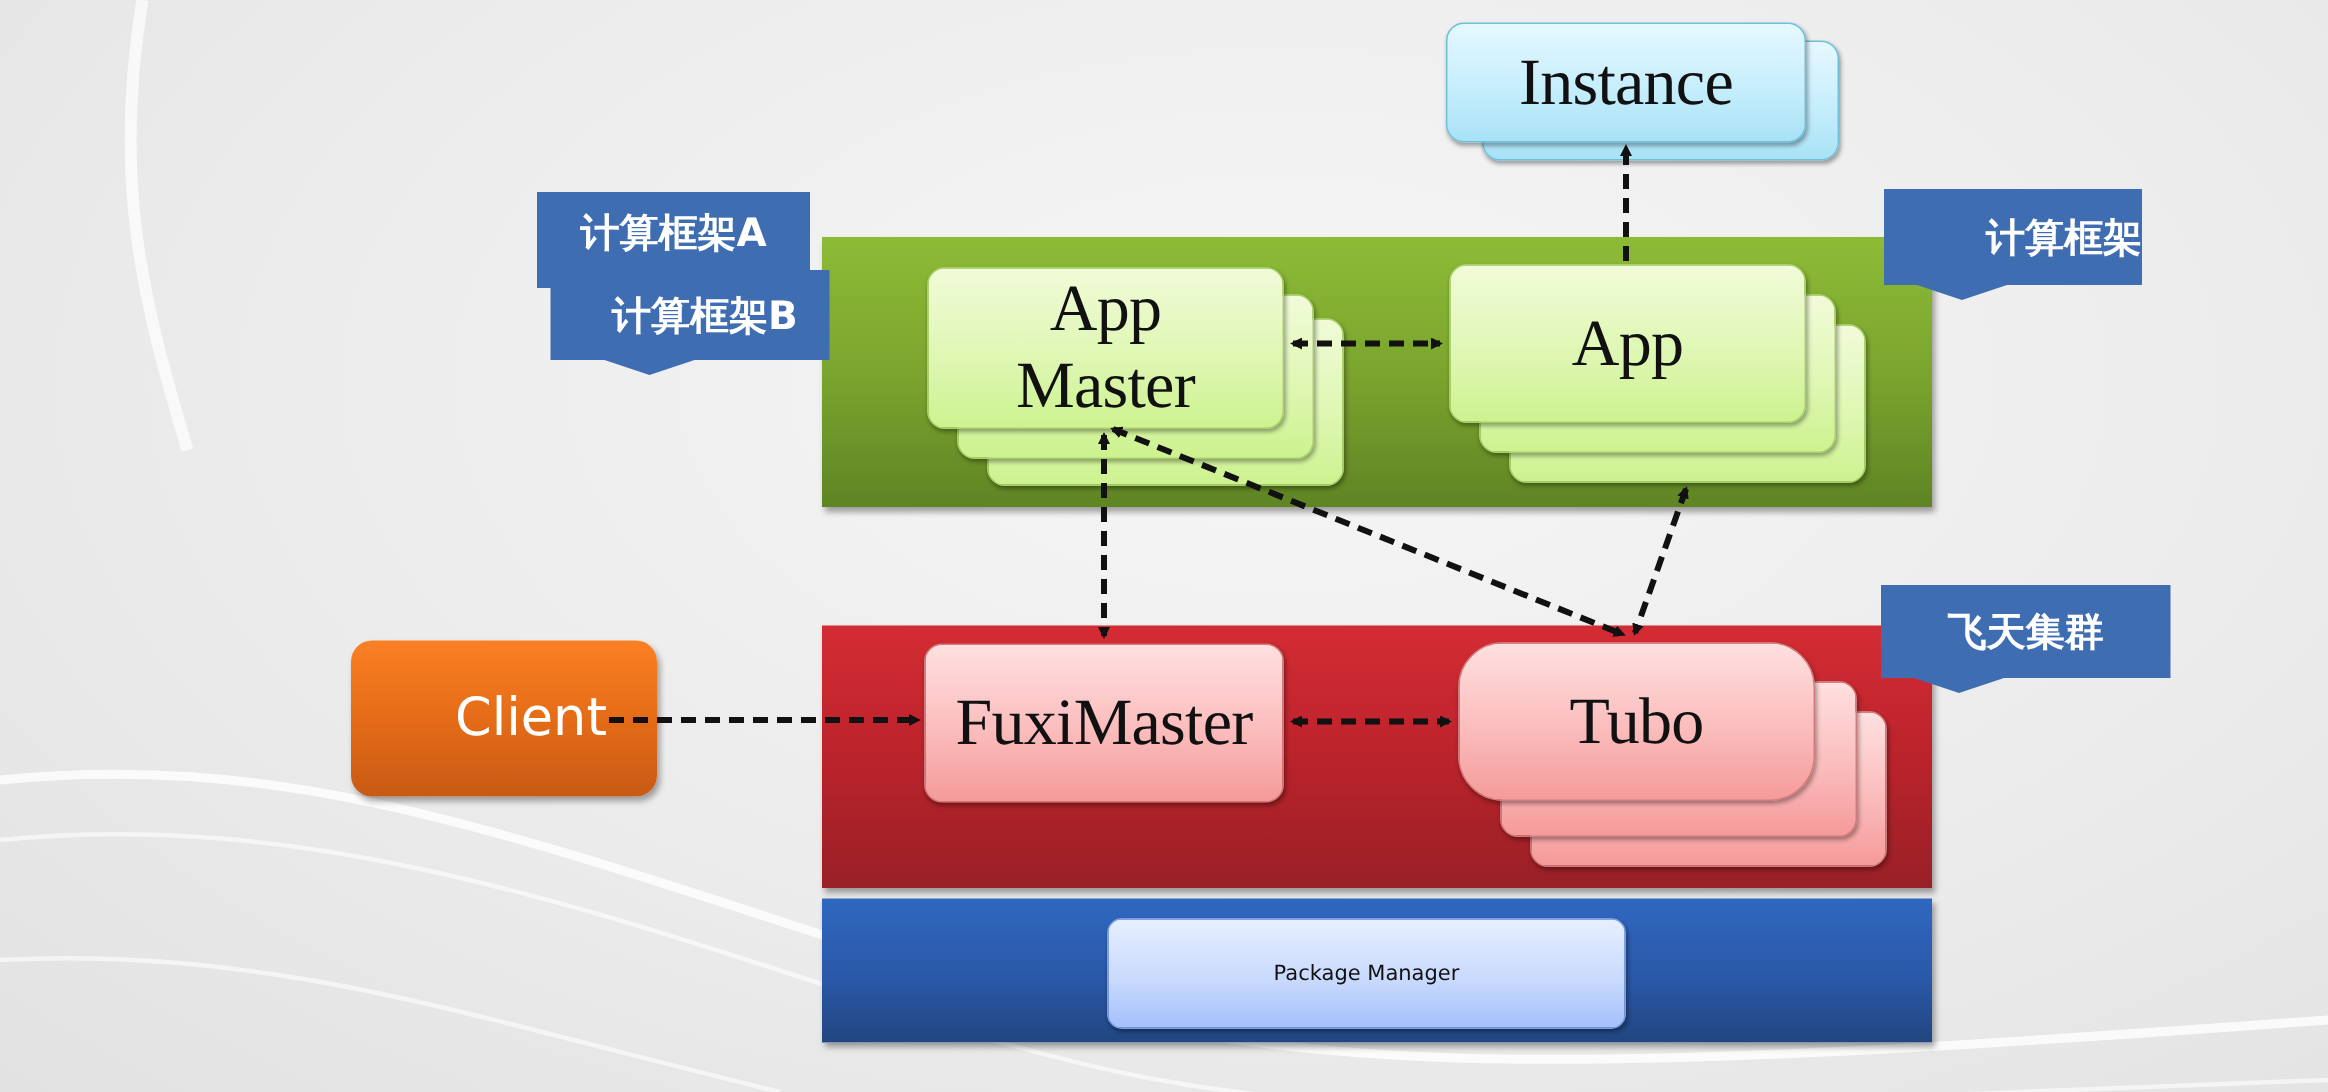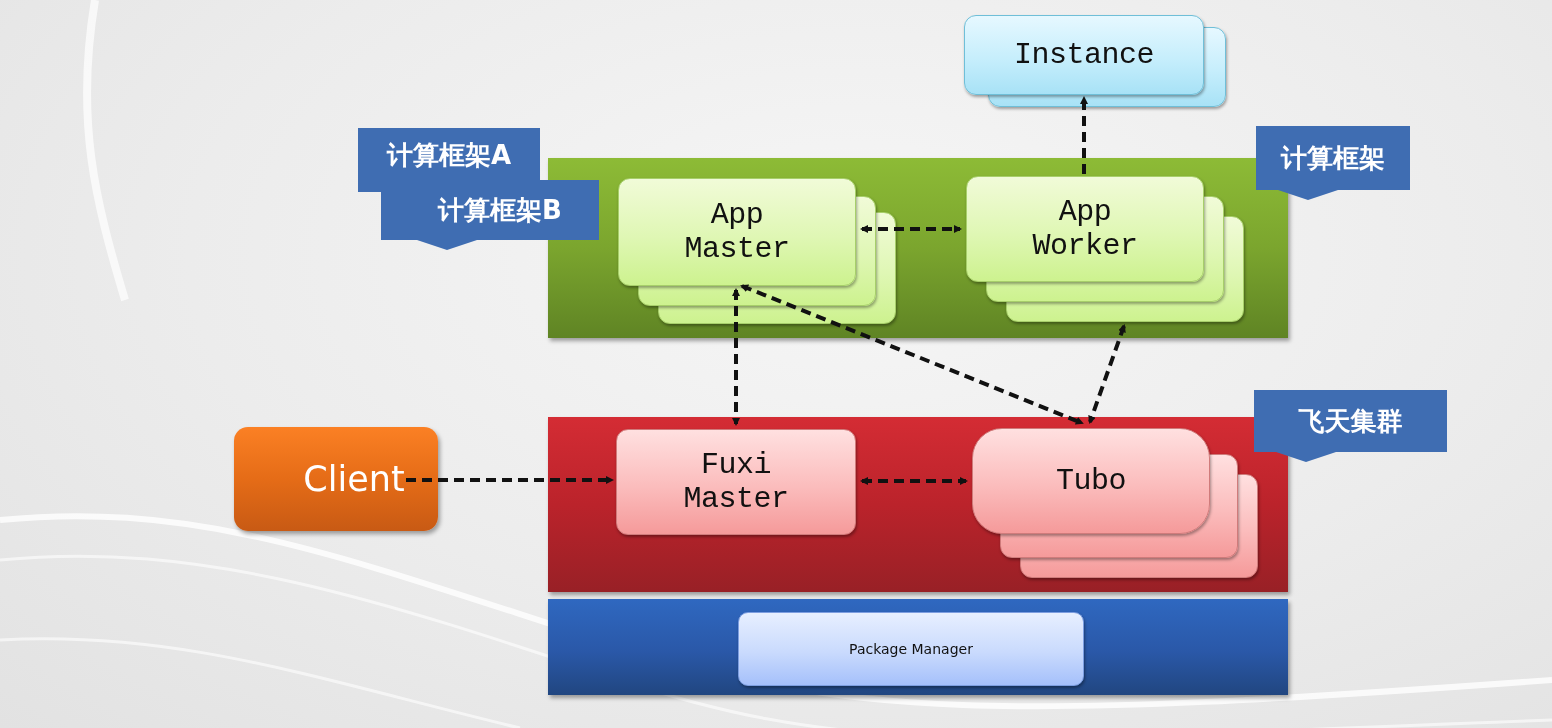--- a/index.html
+++ b/index.html
@@ -15,41 +15,41 @@
   .layer-red { left:548px; top:417px; width:740px; height:175px;
     background: linear-gradient(to bottom, #d42c34 0%, #bb232b 50%, #982026 100%); }
   .layer-blue { left:548px; top:599px; width:740px; height:96px;
     background: linear-gradient(to bottom, #2f68c0 0%, #2a58a8 55%, #214680 100%); }
 
   .node { position:absolute; border-radius:12px; display:flex; align-items:center; justify-content:center;
     text-align:center; color:#111; line-height:1.15; box-shadow: 1px 2px 3px rgba(0,0,0,0.35); }
   .green-node { background: linear-gradient(to bottom, #f1fbd8 0%, #dff7b4 55%, #cdf28f 100%); border:1px solid #a7cf6a; }
   .red-node { background: linear-gradient(to bottom, #ffe0e0 0%, #fbbcbc 55%, #f59a9a 100%); border:1px solid #d07b7b; }
   .cyan-node { background: linear-gradient(to bottom, #e6f8ff 0%, #c6eefc 55%, #a8e2f6 100%); border:1px solid #6fbfd8; }
-  .node-text { font-size:30px; font-family:Liberation Mono, monospace; letter-spacing:-0.5px; }
+  .node-text { font-size:44px; font-family:Liberation Serif, serif; letter-spacing:-0.5px; }
 
   .client { position:absolute; left:234px; top:427px; width:168px; height:104px; border-radius:14px;
     background: linear-gradient(to bottom, #fb8024 0%, #e56c17 50%, #c85a14 100%);
     box-shadow: 2px 3px 4px rgba(0,0,0,0.35); display:flex; align-items:center; justify-content:center;padding-left:36px; }
   .client span { color:#fff; font-size:35px; }
 
   .pkg { position:absolute; left:738px; top:612px; width:344px; height:72px; border-radius:10px;
     background: linear-gradient(to bottom, #e7efff 0%, #c9dafd 55%, #a5c0fb 100%); border:1px solid #7d9ee0;
     display:flex; align-items:center; justify-content:center; box-shadow:1px 2px 3px rgba(0,0,0,0.35); }
   .pkg span { font-size:14px; color:#111; }
 
   .tag { position:absolute; background:#3f6db2; color:#fff; font-weight:bold; font-size:26px;
     display:flex; align-items:center; justify-content:center; }
   .tag::after { content:""; position:absolute; bottom:-10px; border-left:30px solid transparent;
     border-right:30px solid transparent; border-top:10px solid #3f6db2; }
   .tag-a { left:358px; top:128px; width:182px; height:64px; align-items:flex-start; padding-top:10px; box-sizing:border-box; }
   .tag-a::after { display:none; }
-  .tag-b { left:381px; top:180px; width:218px; height:60px; }
+  .tag-b { left:367px; top:180px; width:186px; height:60px; }
   .tag-b::after { left:36px; }
-  .tag-c { left:1256px; top:126px; width:154px; height:64px; }
+  .tag-c { left:1256px; top:126px; width:172px; height:64px;justify-content:flex-end; }
   .tag-c::after { left:22px; }
   .tag-d { left:1254px; top:390px; width:193px; height:62px; }
   .tag-d::after { left:22px; }
 
   svg.arrows { position:absolute; left:0; top:0; width:1552px; height:728px; pointer-events:none; }
 </style>
 </head>
 <body>
 
 <svg class="bg-swoosh" viewBox="0 0 1552 728">
@@ -72,28 +72,27 @@
 <div class="node green-node" style="left:638px;top:196px;width:236px;height:108px;"></div>
 <div class="node green-node" style="left:618px;top:178px;width:236px;height:106px;flex-direction:column;">
   <span class="node-text">App</span>
   <span class="node-text">Master</span>
 </div>
 
 <div class="node green-node" style="left:1006px;top:216px;width:236px;height:104px;"></div>
 <div class="node green-node" style="left:986px;top:196px;width:236px;height:104px;"></div>
 <div class="node green-node" style="left:966px;top:176px;width:236px;height:104px;flex-direction:column;">
   <span class="node-text">App</span>
-  <span class="node-text">Worker</span>
 </div>
 
 <div class="client">
   <span>Client</span>
 </div>
 
-<div class="node red-node" style="left:616px;top:429px;width:238px;height:104px;flex-direction:column;">
+<div class="node red-node" style="left:616px;top:429px;width:238px;height:104px;flex-direction:row;">
   <span class="node-text">Fuxi</span>
   <span class="node-text">Master</span>
 </div>
 
 <div class="node red-node" style="left:1020px;top:474px;width:236px;height:102px;"></div>
 <div class="node red-node" style="left:1000px;top:454px;width:236px;height:102px;"></div>
 <div class="node red-node" style="left:972px;top:428px;width:236px;height:104px;border-radius:30px;">
   <span class="node-text">Tubo</span>
 </div>
 

